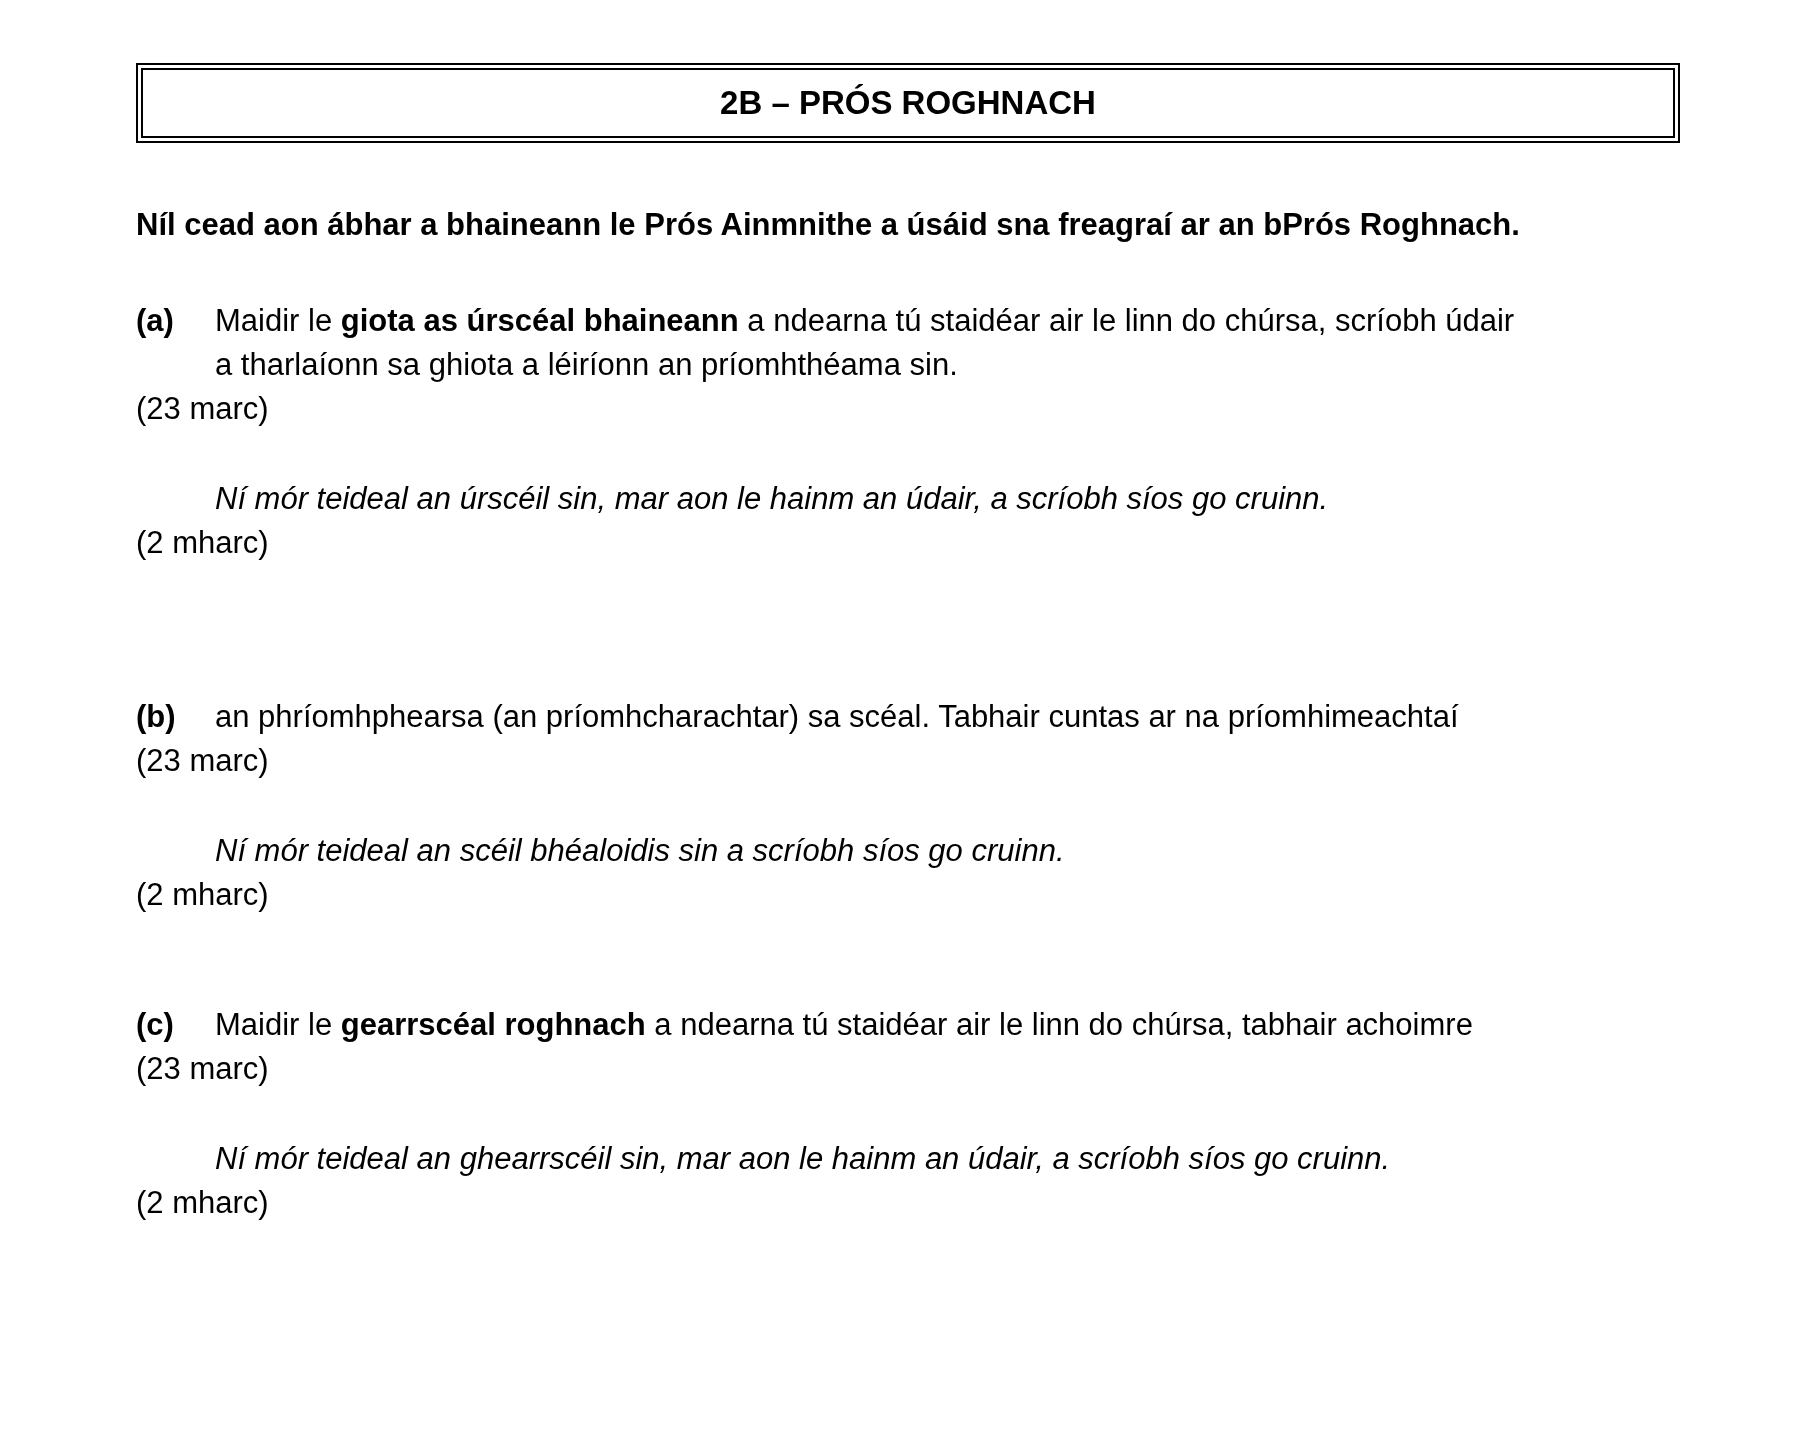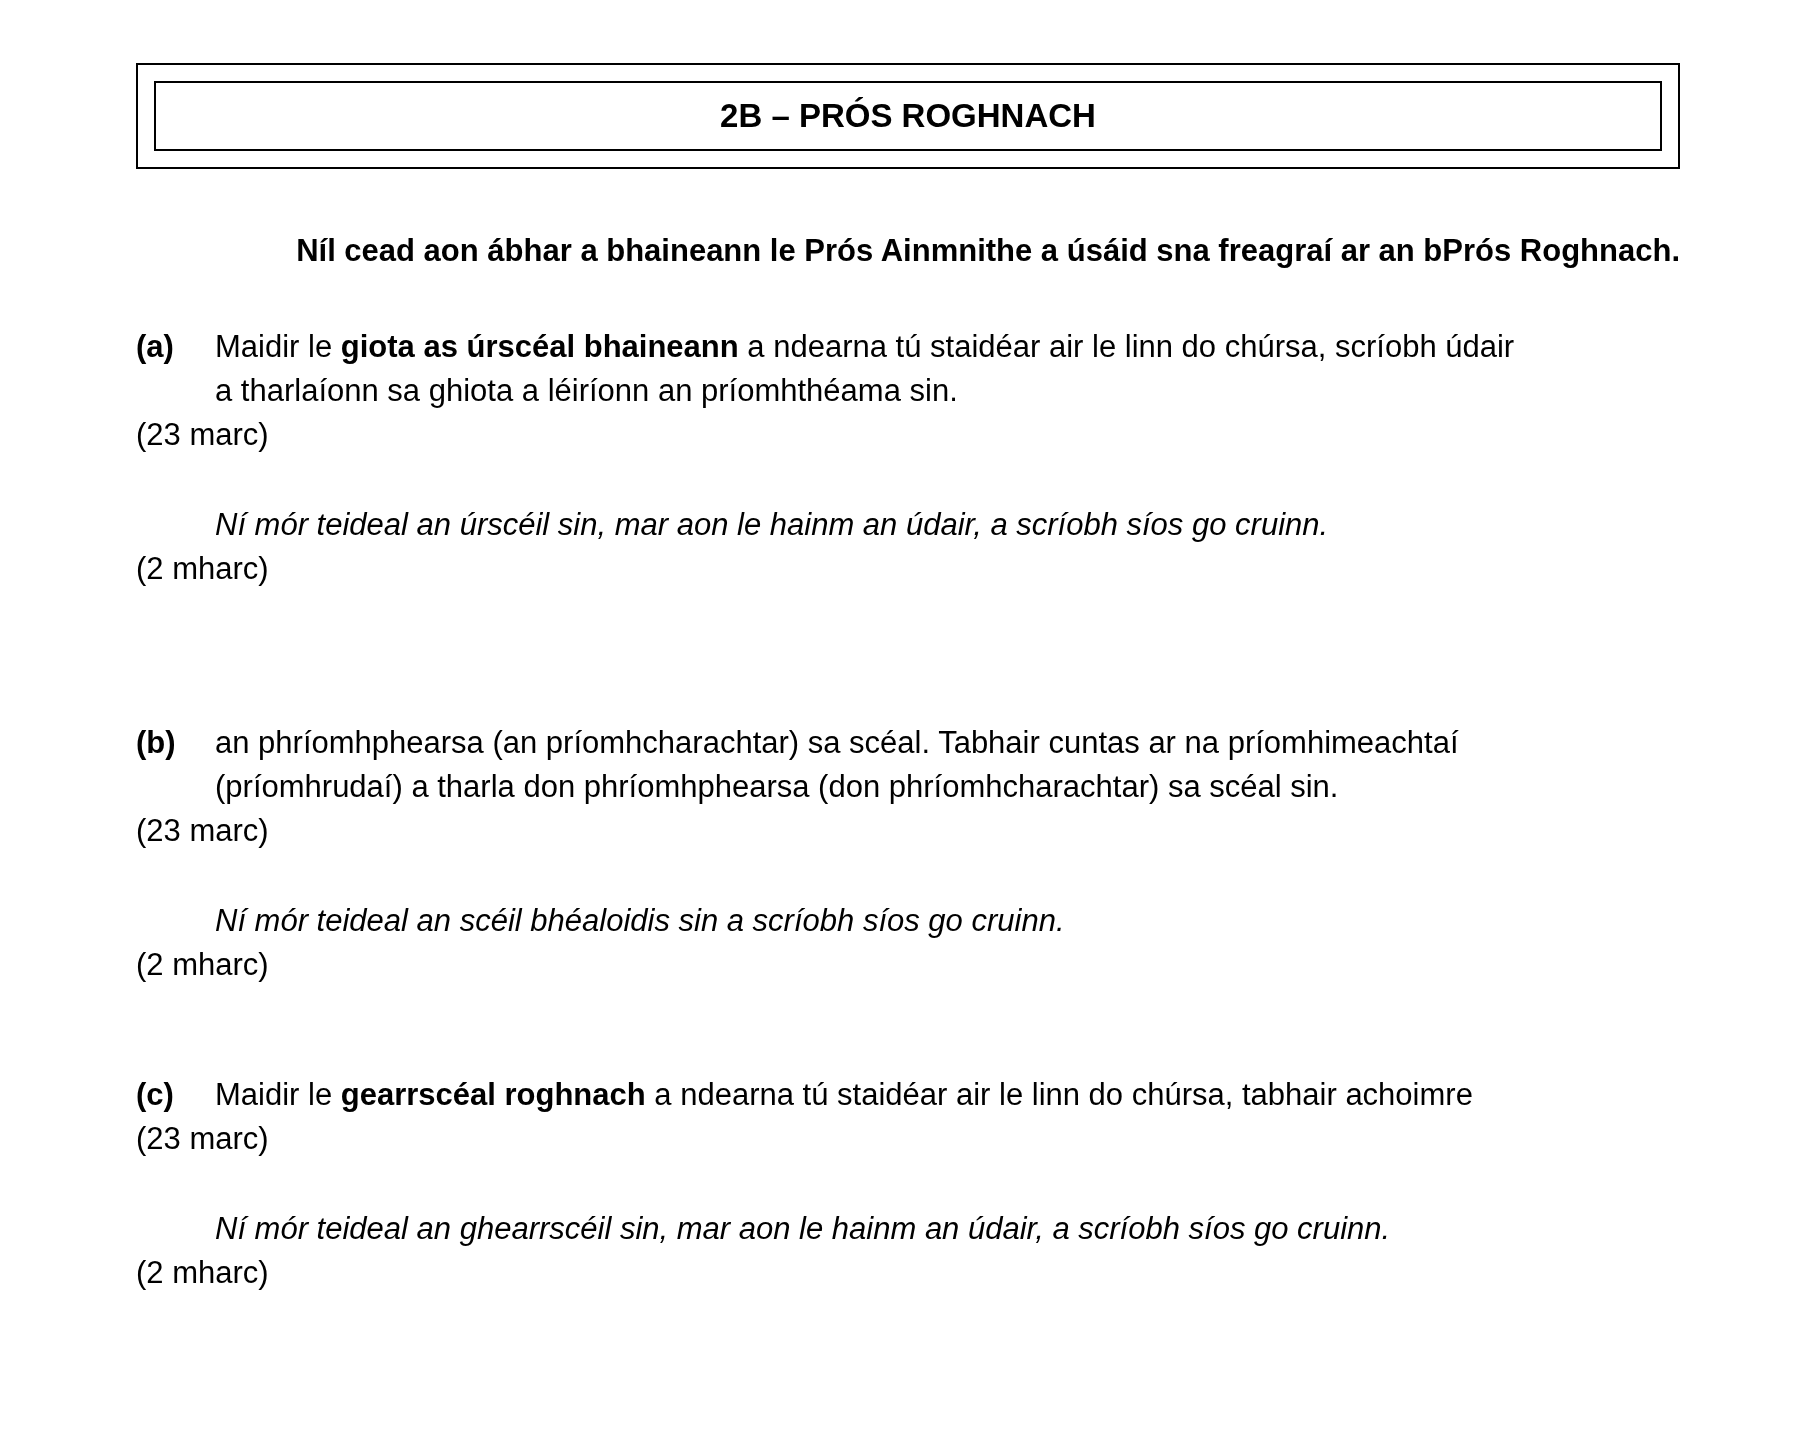--- a/index.html
+++ b/index.html
@@ -18,37 +18,36 @@
   }
   .page {
     box-sizing: border-box;
     width: 1818px;
     height: 1445px;
     padding: 63px 138px 0 136px;
   }
   
   .title-box {
     border: 2px solid #000;
-    padding: 16px;
+    padding: 3px;
   }
   .title-box-inner {
     border: 2px solid #000;
     height: 66px;
     display: flex;
     align-items: center;
     justify-content: center;
   }
   .title-text {
     font-weight: bold;
     font-size: 33px;
   }
   .statement {
     margin-top: 60px;
     font-weight: bold;
-    text-align: right;
   }
   .question { margin-top: 52px; }
   .question.q-b { margin-top: 130px; }
   .question.q-c { margin-top: 86px; }
   .q-row { display: flex; }
   .q-label {
     flex: none;
     width: 79px;
     font-weight: bold;
   }
@@ -85,21 +84,20 @@
     <div class="marks">(23 marc)</div>
     <div class="note">Ní mór teideal an úrscéil sin, mar aon le hainm an údair, a scríobh síos go cruinn.</div>
     <div class="marks">(2 mharc)</div>
   </section>
 
   <section class="question q-b">
     <div class="q-row">
       <div class="q-label">(b)</div>
       <div class="q-body">
           <div class="line"><span>an phríomhphearsa (an príomhcharachtar) sa scéal. Tabhair cuntas ar na príomhimeachtaí</span></div>
-          <div class="line"><span>(príomhrudaí) a tharla don phríomhphearsa (don phríomhcharachtar) sa scéal sin.</span></div>
         </div>
     </div>
     <div class="marks">(23 marc)</div>
     <div class="note">Ní mór teideal an scéil bhéaloidis sin a scríobh síos go cruinn.</div>
     <div class="marks">(2 mharc)</div>
   </section>
 
   <section class="question q-c">
     <div class="q-row">
       <div class="q-label">(c)</div>

